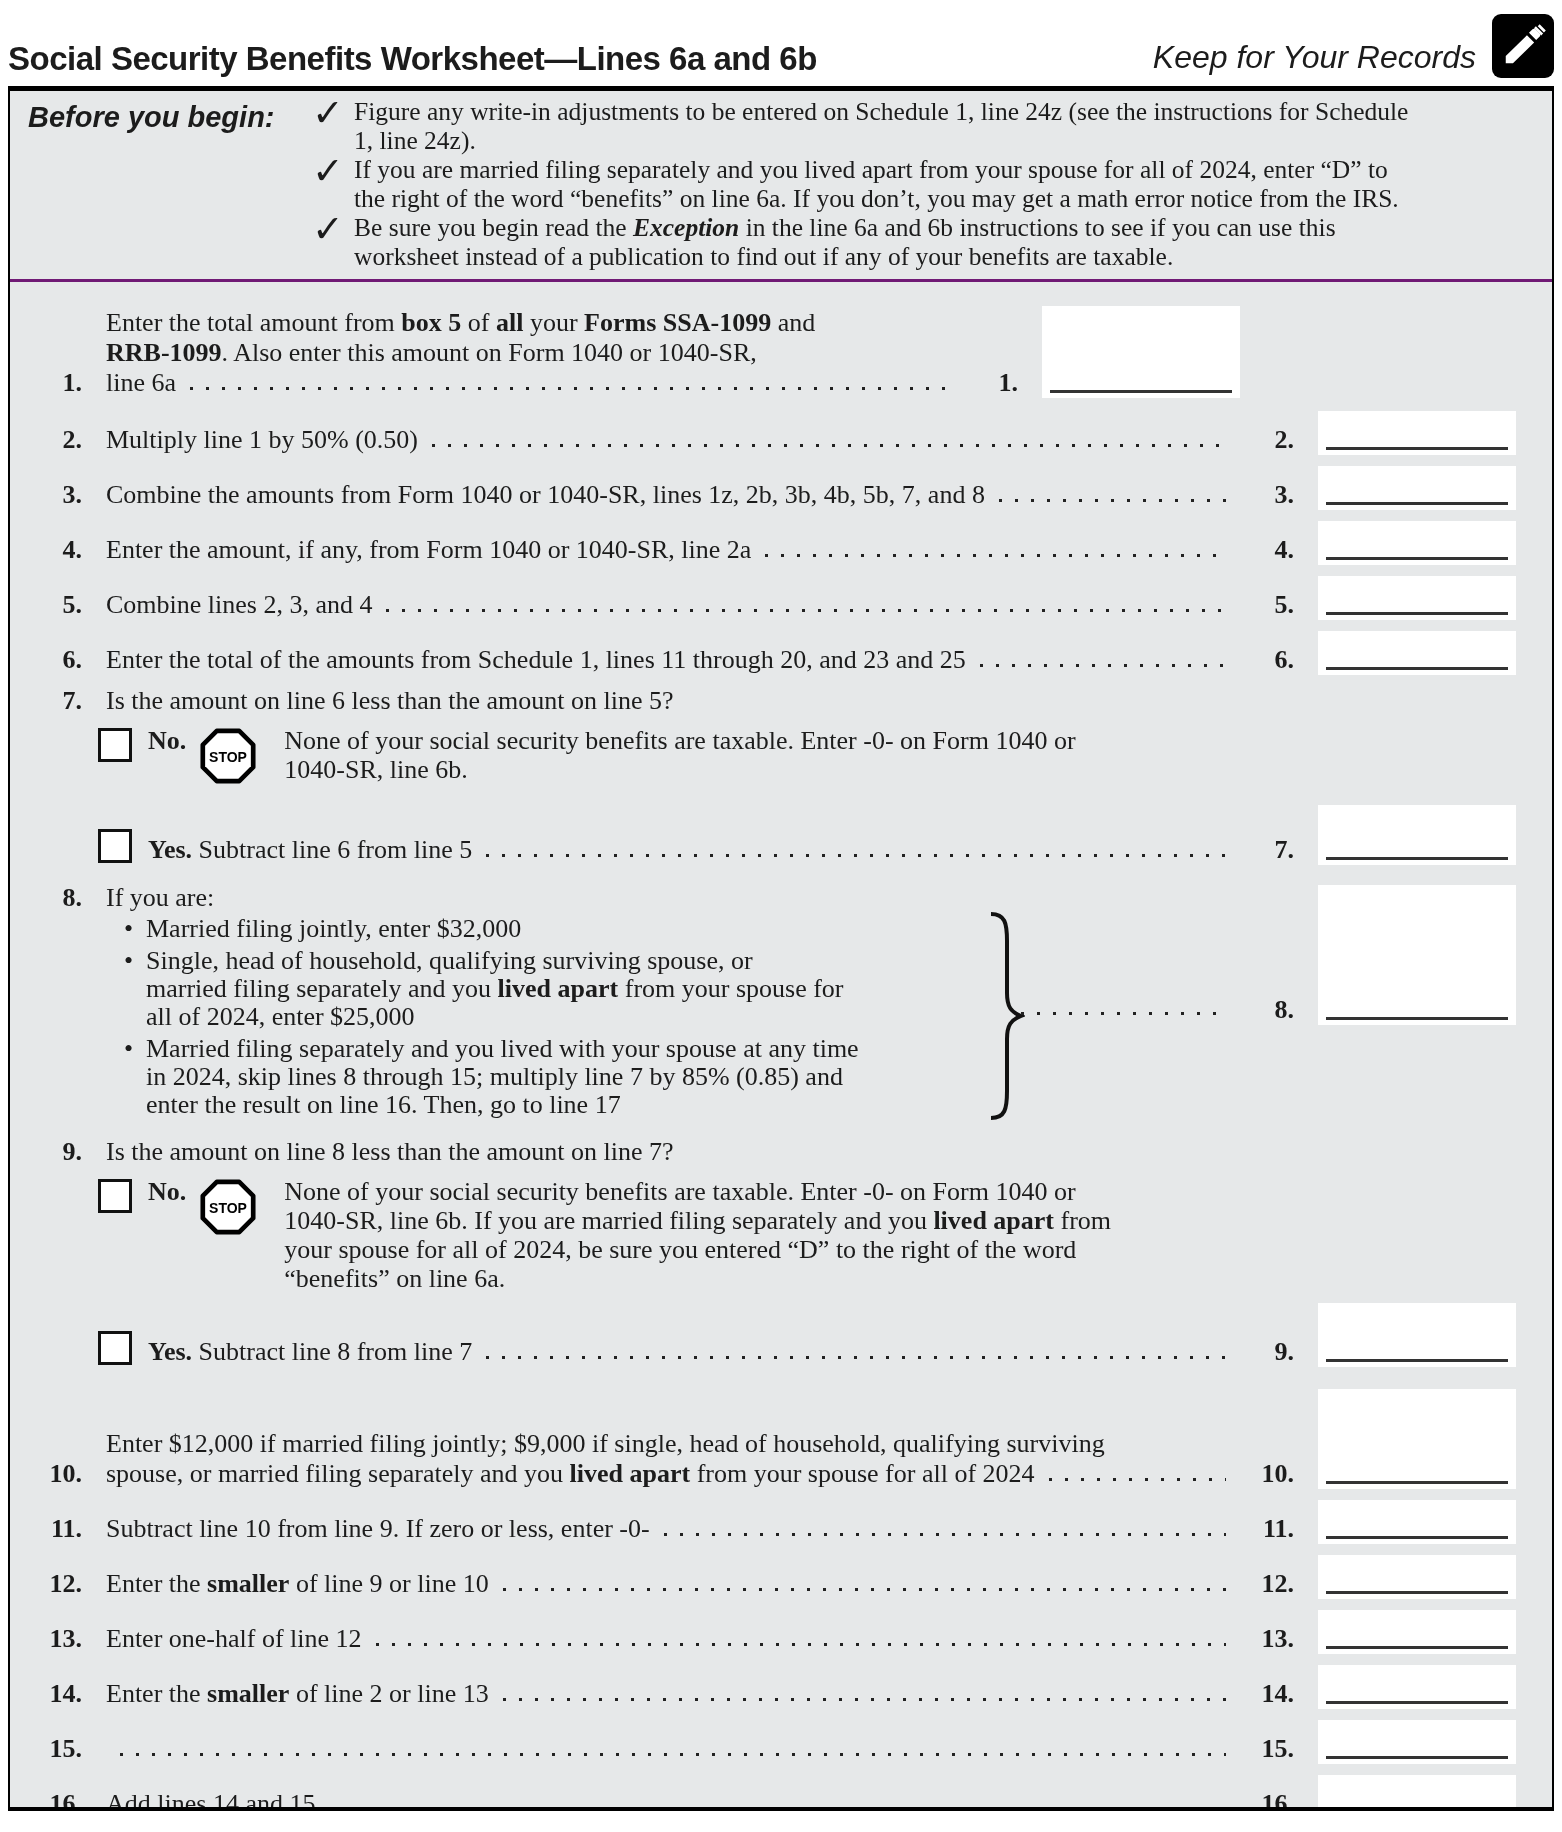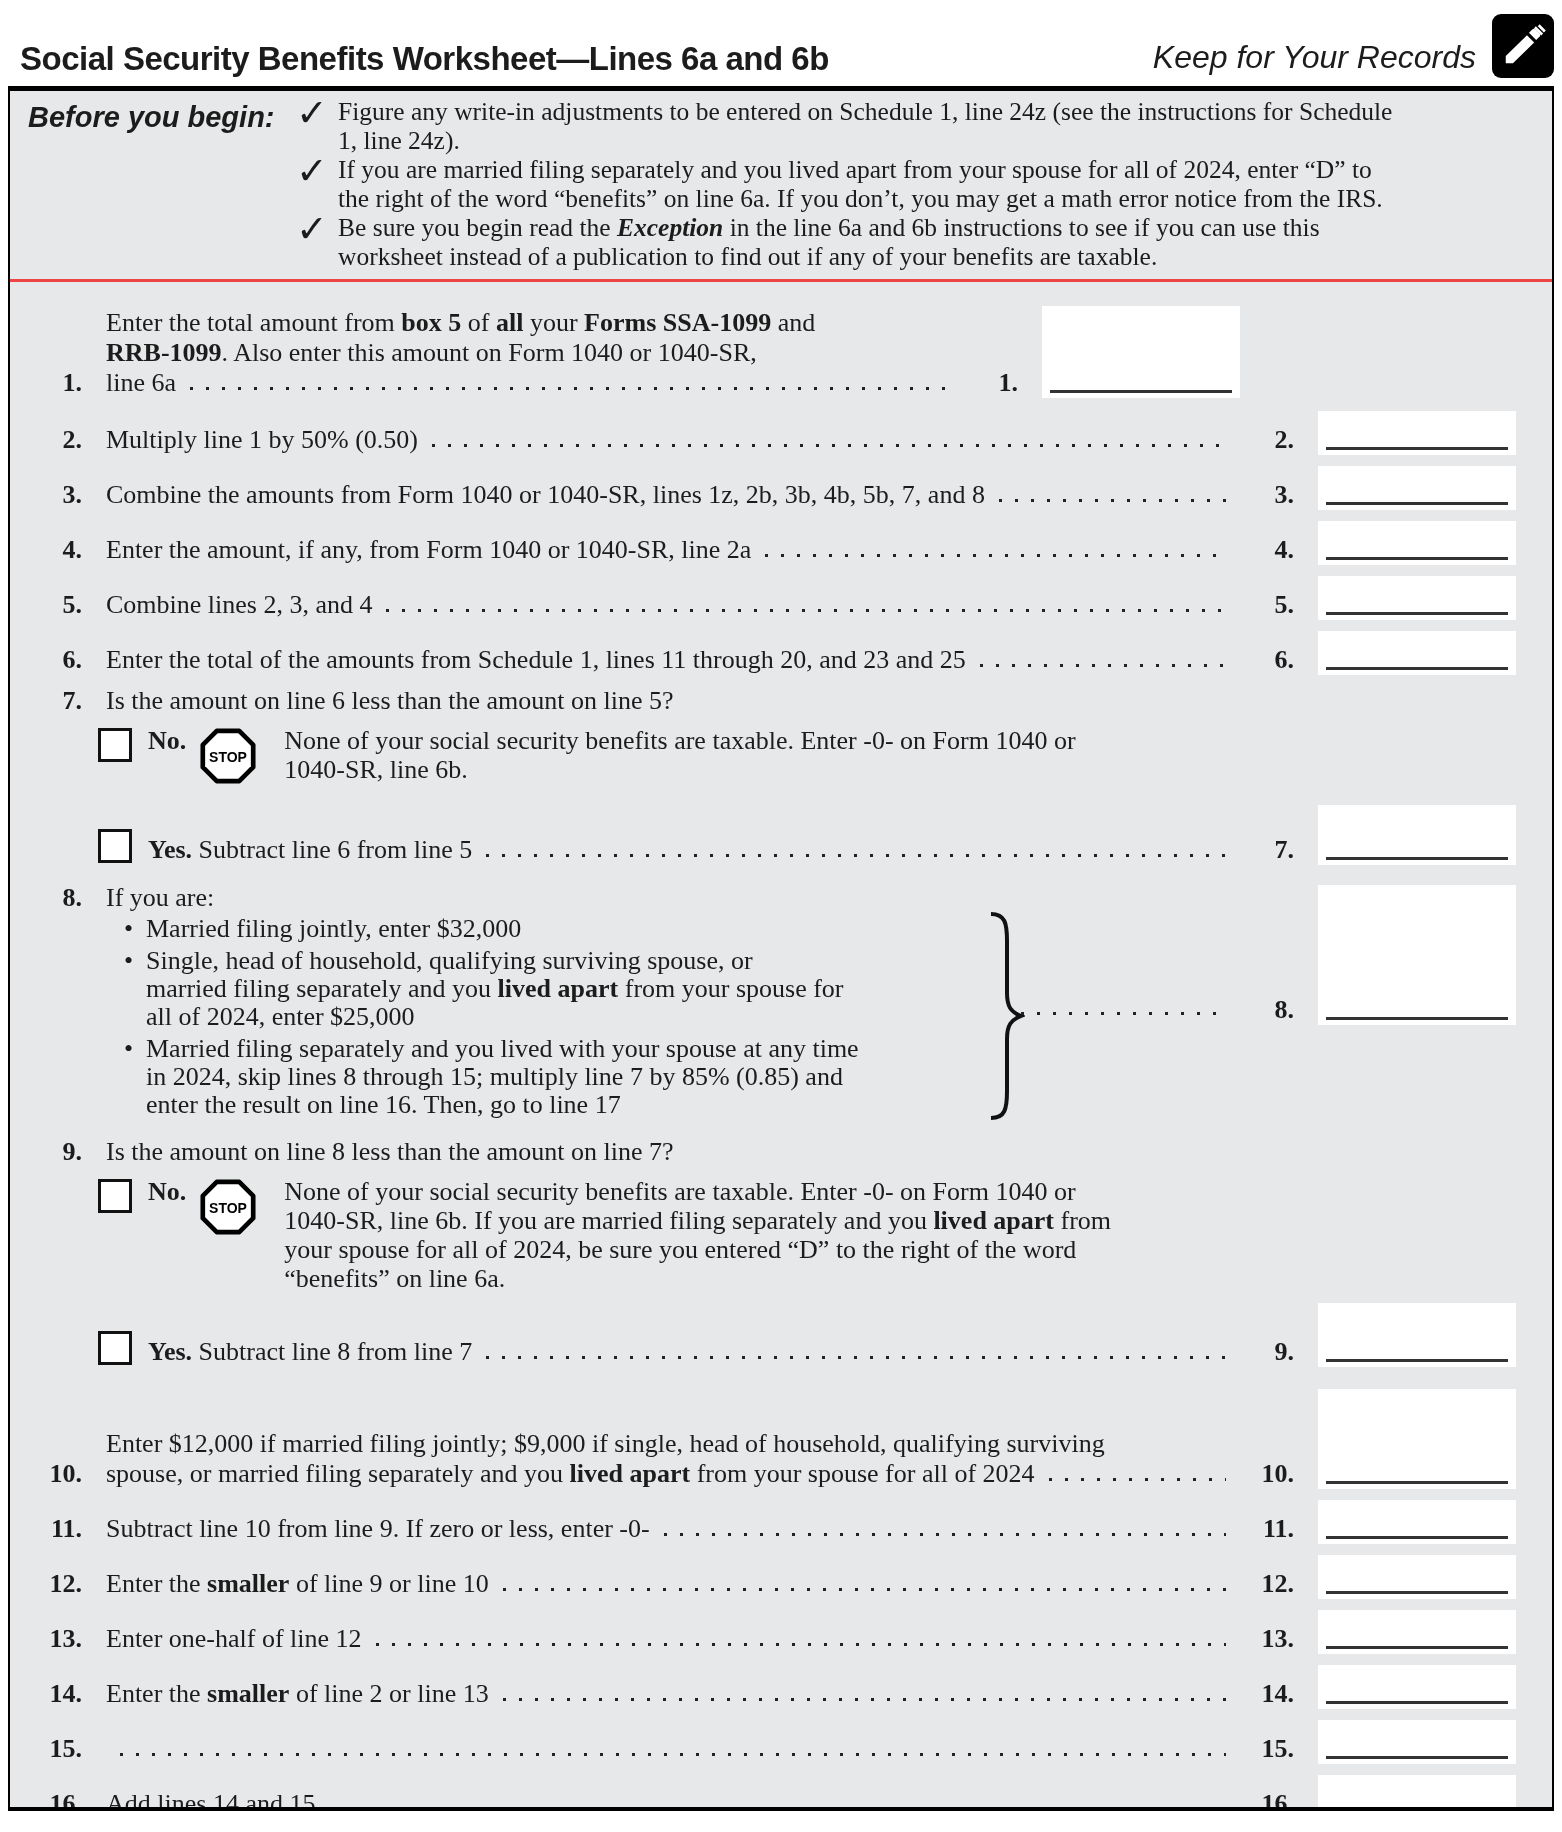--- a/index.html
+++ b/index.html
@@ -1,30 +1,30 @@
 <!DOCTYPE html>
 <html><head>
 <meta charset="utf-8">
 <style>
   html,body{margin:0;padding:0;background:#fff;}
   .page{position:relative;width:1562px;height:1832px;background:#fff;overflow:hidden;
         font-family:"Liberation Serif",serif;color:#1c1c1c;}
   
-  .titlebar{display:flex;align-items:flex-end;padding:14px 8px 8px 20px;}
+  .titlebar{display:flex;align-items:flex-end;padding:14px 8px 8px 8px;}
   .title{font-family:"Liberation Sans",sans-serif;font-weight:bold;font-size:33px;letter-spacing:-0.5px;}
   .keep{margin-left:auto;margin-right:16px;font-family:"Liberation Sans",sans-serif;
         font-style:italic;font-size:32px;padding-bottom:2px;}
   .pencilbox{width:62px;height:64px;background:#000;border-radius:9px;flex:none;
              display:flex;align-items:center;justify-content:center;}
   
   .sheet{position:relative;margin:0 8px;height:1725px;background:#e6e8e9;
          border:2px solid #000;border-top:5px solid #000;border-bottom:4px solid #000;
          box-sizing:border-box;overflow:hidden;}
   
-  .before{display:flex;padding:6px 12px 8px 18px;border-bottom:3px solid #ef4444;}
+  .before{display:flex;padding:6px 12px 8px 18px;border-bottom:3px solid #701a75;gap:16px;}
   .before-label{flex:none;width:268px;font-family:"Liberation Sans",sans-serif;
                 font-weight:bold;font-style:italic;font-size:29px;padding-top:4px;}
   .before-items{flex:1;font-size:25.5px;line-height:29px;}
   .bitem{display:flex;}
   .bcheck{flex:none;width:42px;font-size:38px;line-height:29px;font-family:"DejaVu Sans",sans-serif;
           transform:translateY(2px);}
   .btext{flex:1;}
   
   .rows{padding:24px 36px 0 30px;position:relative;font-size:26px;}
   .row{display:flex;align-items:flex-end;margin-bottom:11px;}

